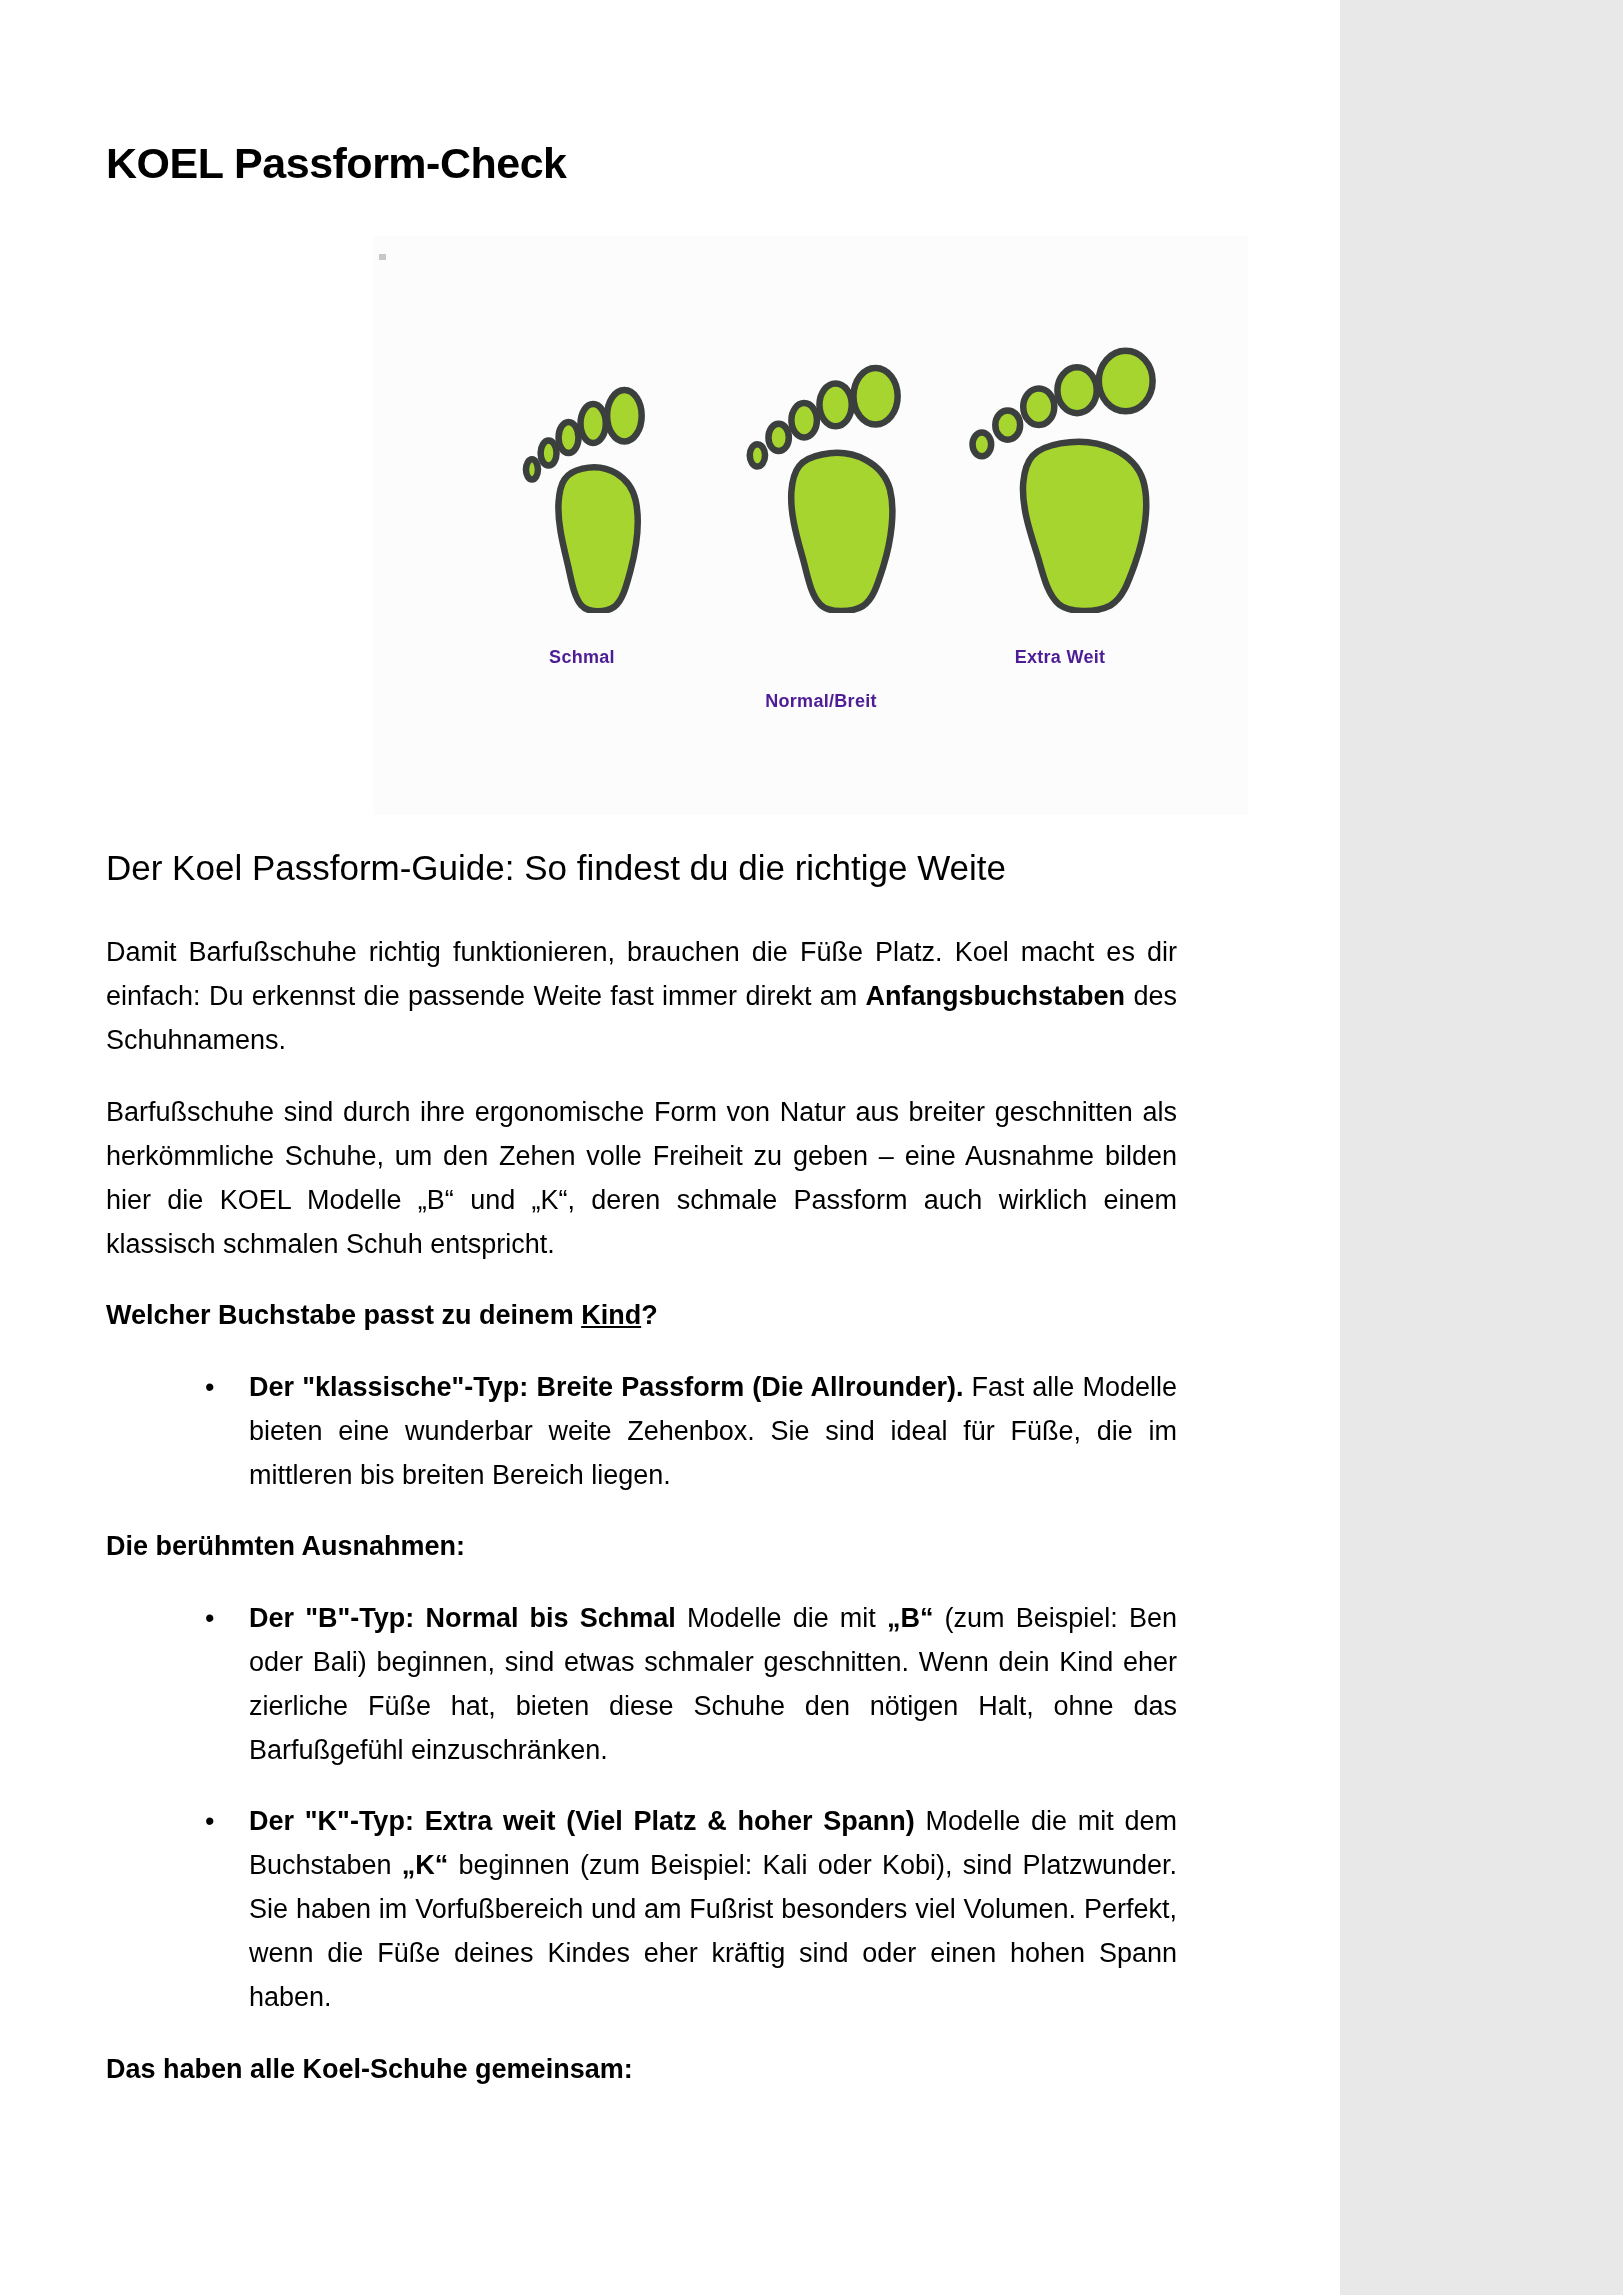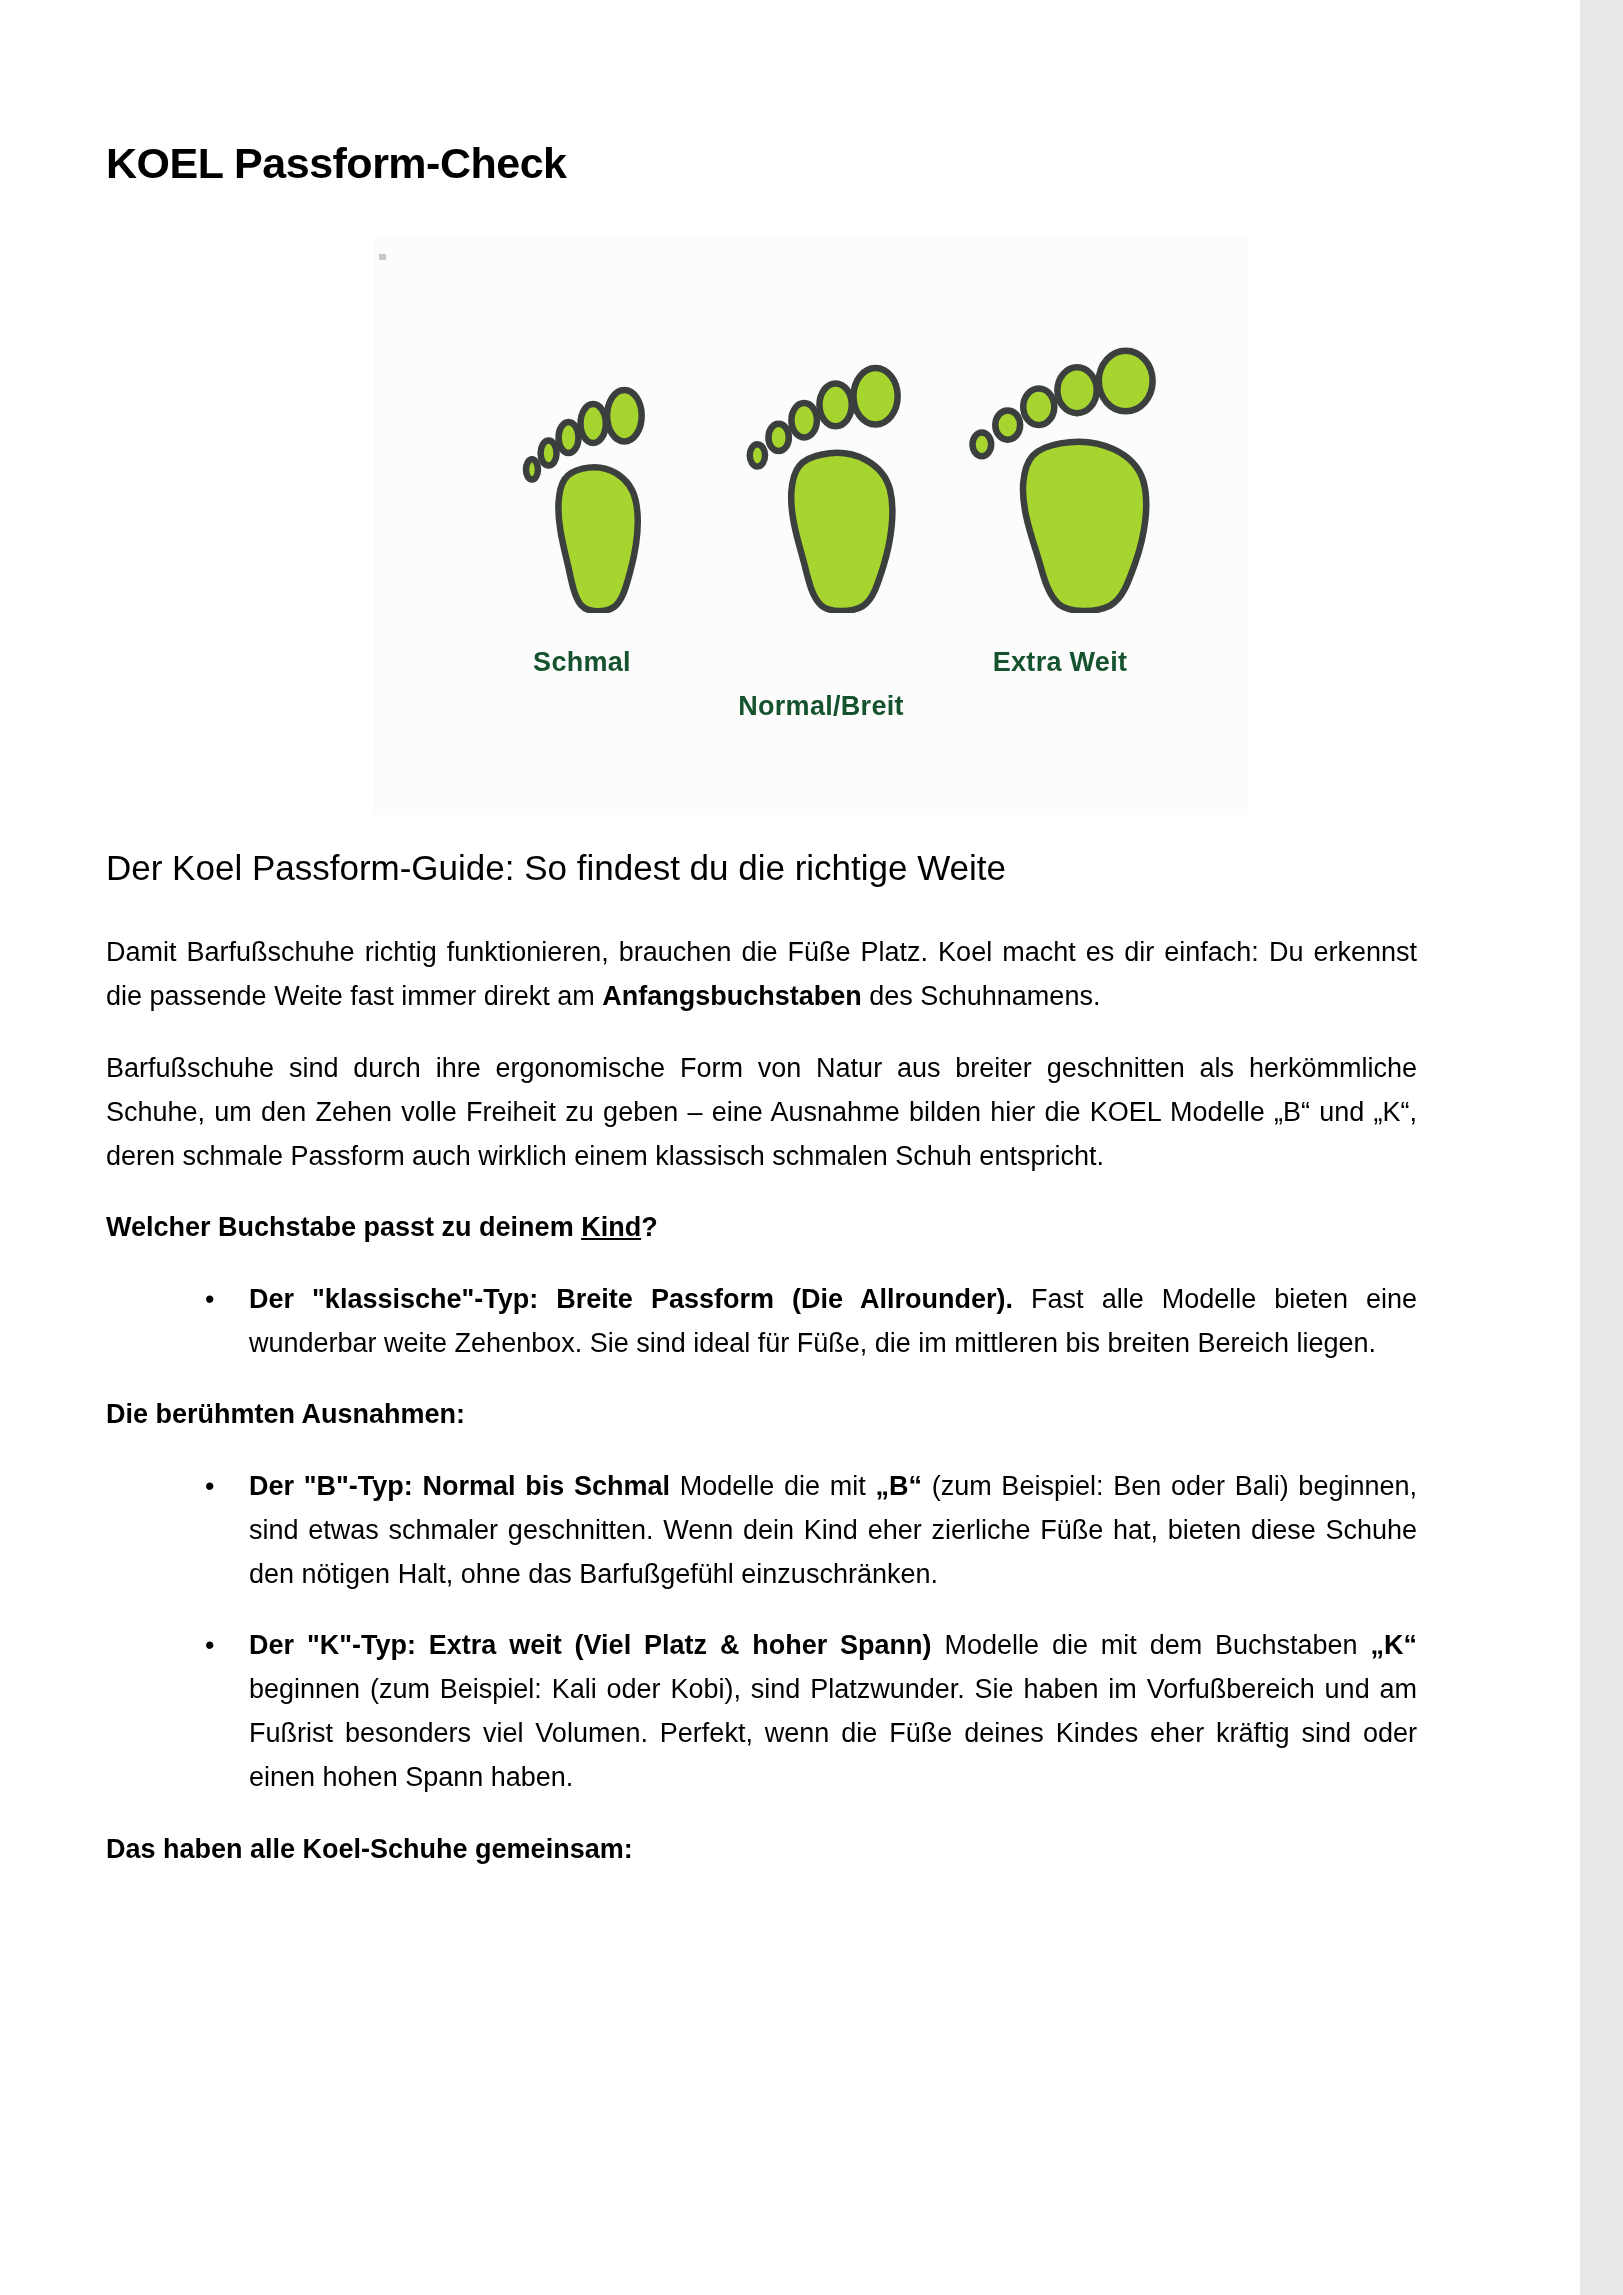--- a/index.html
+++ b/index.html
@@ -1,19 +1,19 @@
 <!DOCTYPE html>
 <html style="font-size:14.7px"><head>
 <meta charset="utf-8">
 <style>
   html,body { margin:0; padding:0; }
   body { background:#e8e8e8; }
   .page {
     position:relative;
-    width:1580px; height:2296px;
+    width:1340px; height:2296px;
     background:#ffffff;
     overflow:hidden;
     font-family:"Liberation Sans", sans-serif;
     color:#000;
   }
   .content { padding:138px 163px 0 106px; }
 
   h1.doc-title {
     font-size:43px; font-weight:700; letter-spacing:-0.5px;
     margin:0; line-height:50px;
@@ -31,22 +31,22 @@
     width:7.3px; height:5.5px; background:#9a9a9a; opacity:.55;
   }
   .foot { position:absolute; }
   .foot svg { display:block; width:100%; height:100%; }
   .foot-schmal { left:142px; top:143px; width:133px; height:234px; }
   .foot-normal { left:363px; top:120px; width:170px; height:257px; }
   .foot-extra  { left:583px; top:102px; width:207px; height:275px; }
   .foot-label {
     position:absolute; top:411px;
     transform:translateX(-50%);
-    font-size:27px; font-weight:700; letter-spacing:0.3px;
-    color:#14532d; white-space:nowrap;
+    font-size:18px; font-weight:700; letter-spacing:0.3px;
+    color:#4c1d95; white-space:nowrap;
   }
   .label-schmal { left:208px; }
   .label-normal { left:447px;margin-top:44px; }
   .label-extra  { left:686px; }
 
   
   h2.section-heading {
     font-size:35px; font-weight:400; line-height:40px;
     margin:33px 0 42px;
   }

